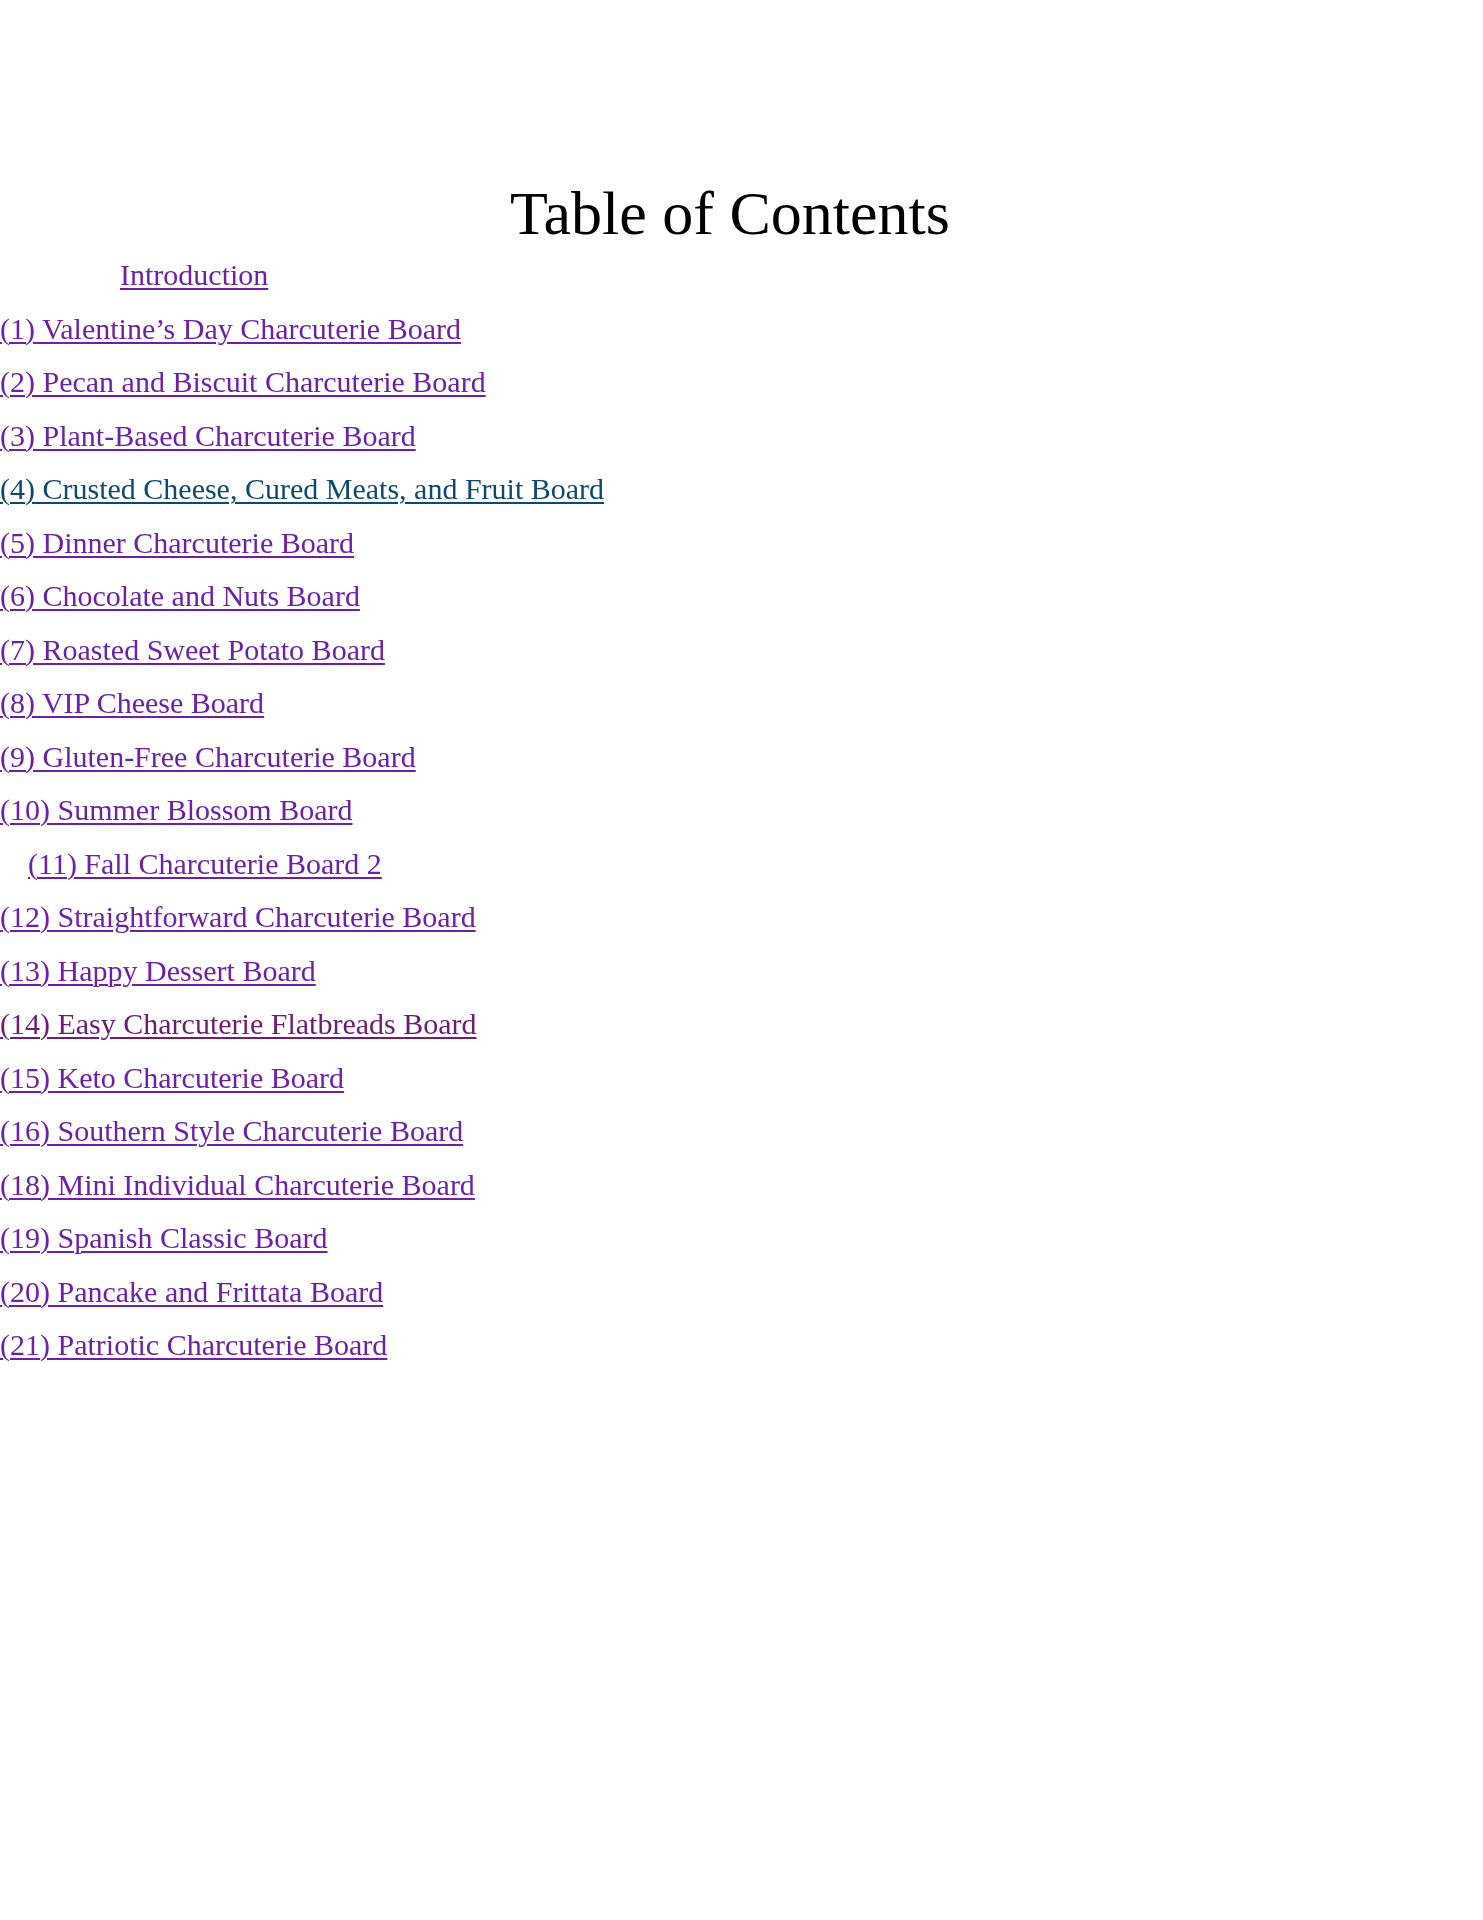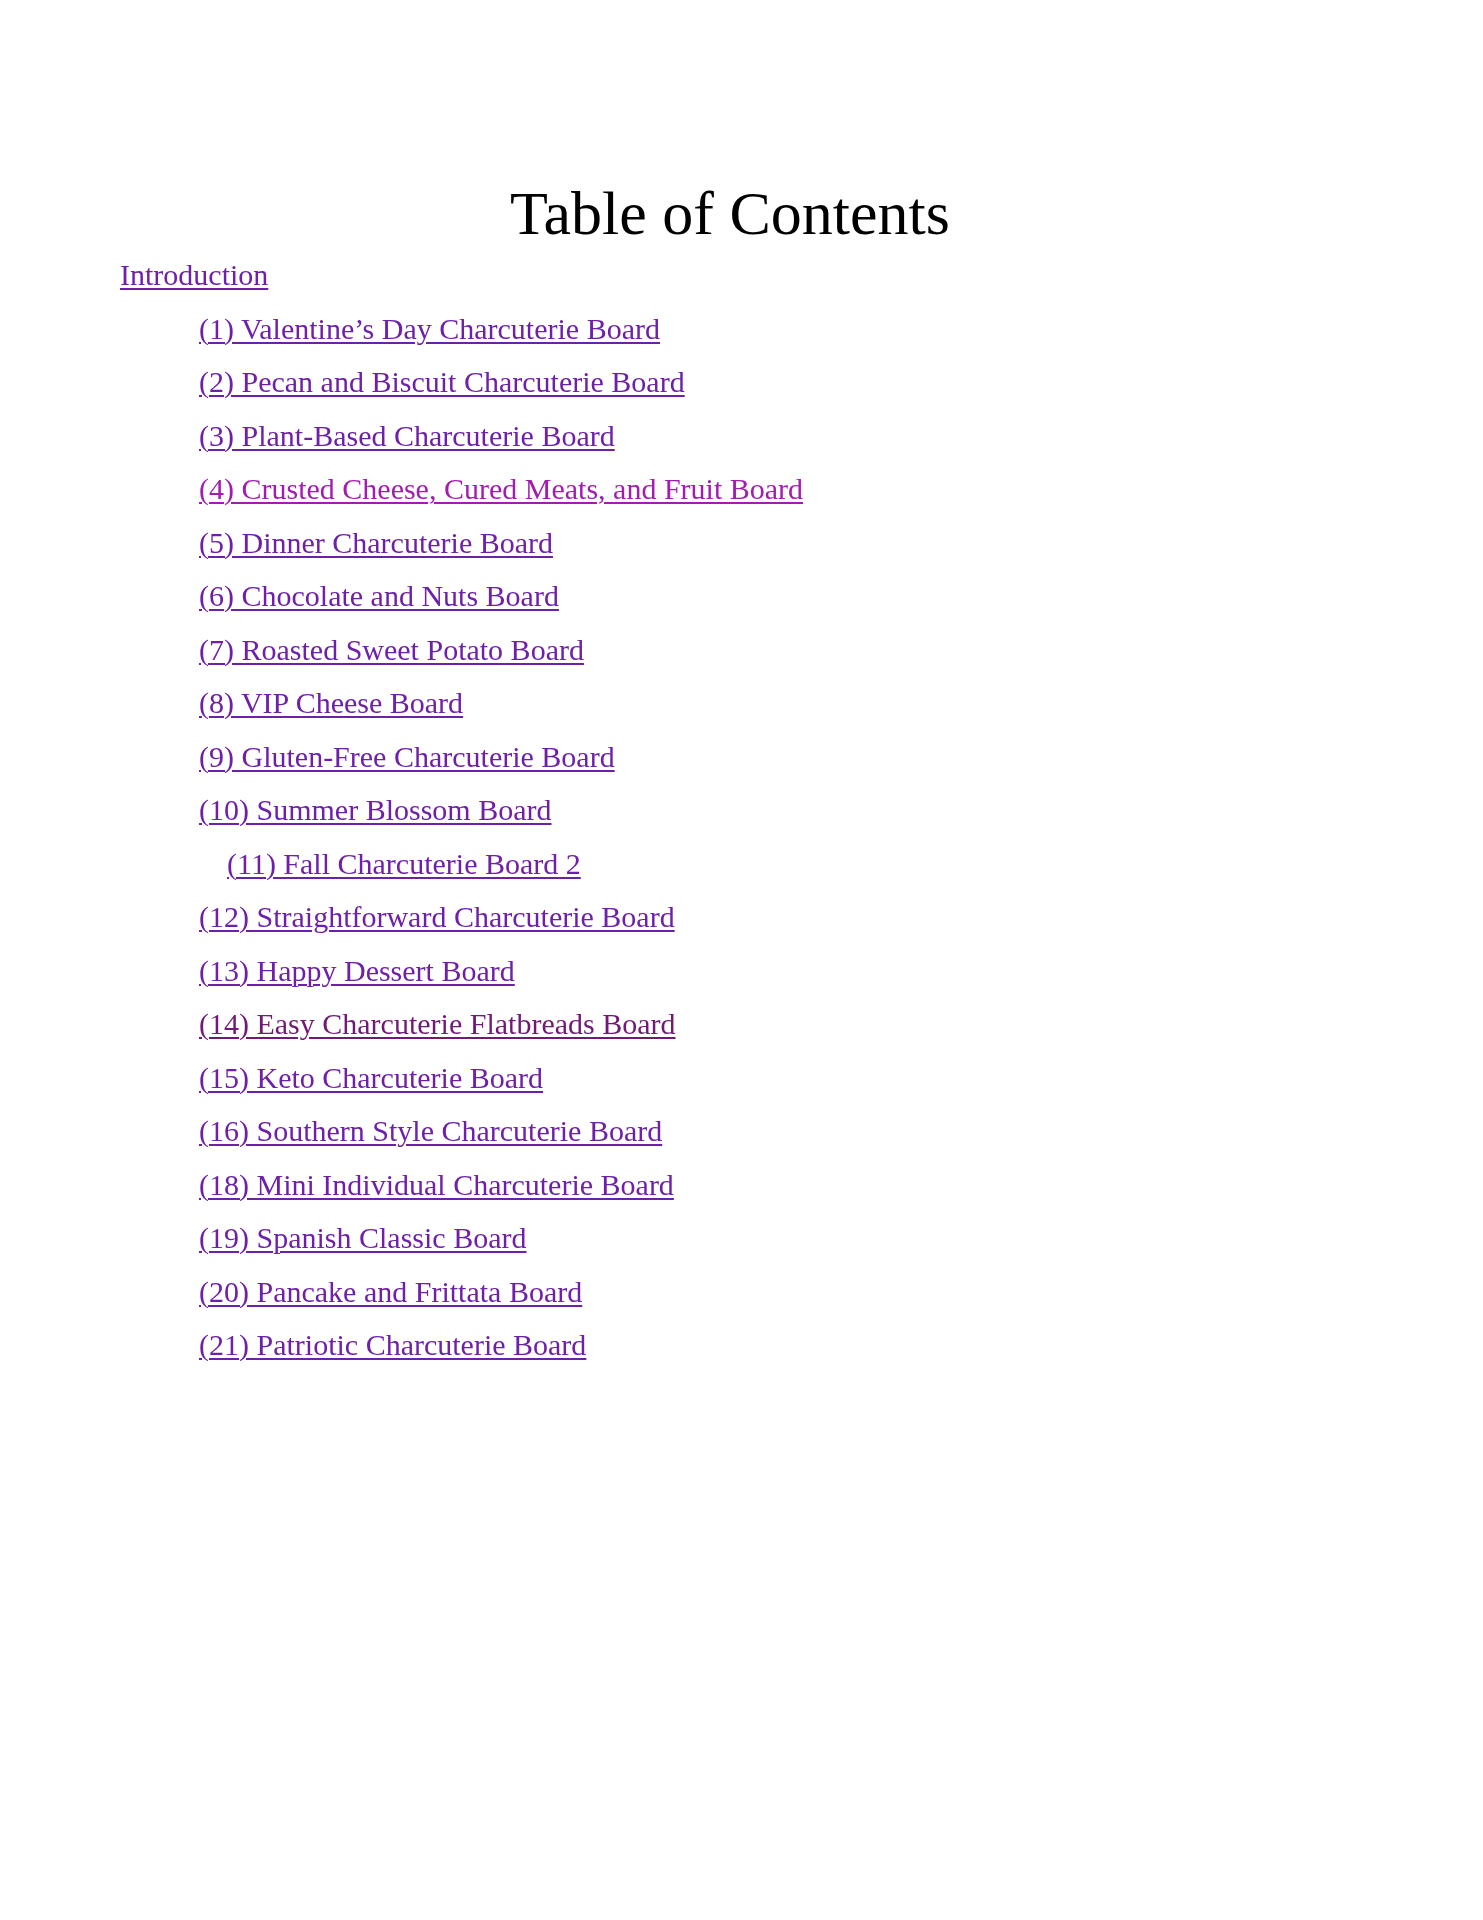--- a/index.html
+++ b/index.html
@@ -62,36 +62,35 @@
     text-underline-offset: 3px;
     cursor: pointer;
     display: inline;
   }
 
   .level-0 {
     padding-left: 120px;
   }
 
   .level-1 {
-    padding-left: 199px;
   }
 </style>
 </head>
 <body>
 
 <div class="page">
 
   <h1 class="doc-title">Table of Contents</h1>
 
   <nav class="toc" id="toc-root">
       <div class="toc-entry level-0"><a class="toc-link" style="color: rgb(110, 32, 168);">Introduction</a></div>
       <div class="toc-entry level-1"><a class="toc-link" style="color: rgb(110, 32, 168);">(1) Valentine’s Day Charcuterie Board</a></div>
       <div class="toc-entry level-1"><a class="toc-link" style="color: rgb(110, 32, 168);">(2) Pecan and Biscuit Charcuterie Board</a></div>
       <div class="toc-entry level-1"><a class="toc-link" style="color: rgb(110, 32, 168);">(3) Plant-Based Charcuterie Board</a></div>
-      <div class="toc-entry level-1"><a class="toc-link" style="color: #a21caf;">(4) Crusted Cheese, Cured Meats, and Fruit Board</a></div>
+      <div class="toc-entry level-1"><a class="toc-link" style="color: #0c4a6e;">(4) Crusted Cheese, Cured Meats, and Fruit Board</a></div>
       <div class="toc-entry level-1"><a class="toc-link" style="color: rgb(110, 32, 168);">(5) Dinner Charcuterie Board</a></div>
       <div class="toc-entry level-1"><a class="toc-link" style="color: rgb(110, 32, 168);">(6) Chocolate and Nuts Board</a></div>
       <div class="toc-entry level-1"><a class="toc-link" style="color: rgb(110, 32, 168);">(7) Roasted Sweet Potato Board</a></div>
       <div class="toc-entry level-1"><a class="toc-link" style="color: rgb(110, 32, 168);">(8) VIP Cheese Board</a></div>
       <div class="toc-entry level-1"><a class="toc-link" style="color: rgb(110, 32, 168);">(9) Gluten-Free Charcuterie Board</a></div>
       <div class="toc-entry level-1"><a class="toc-link" style="color: rgb(110, 32, 168);">(10) Summer Blossom Board</a></div>
       <div class="toc-entry level-1"><a class="toc-link" style="color: rgb(110, 32, 168); margin-left: 28px;">(11) Fall Charcuterie Board 2</a></div>
       <div class="toc-entry level-1"><a class="toc-link" style="color: rgb(110, 32, 168);">(12) Straightforward Charcuterie Board</a></div>
       <div class="toc-entry level-1"><a class="toc-link" style="color: rgb(110, 32, 168);">(13) Happy Dessert Board</a></div>
       <div class="toc-entry level-1"><a class="toc-link" style="color: #701a75;">(14) Easy Charcuterie Flatbreads Board</a></div>

